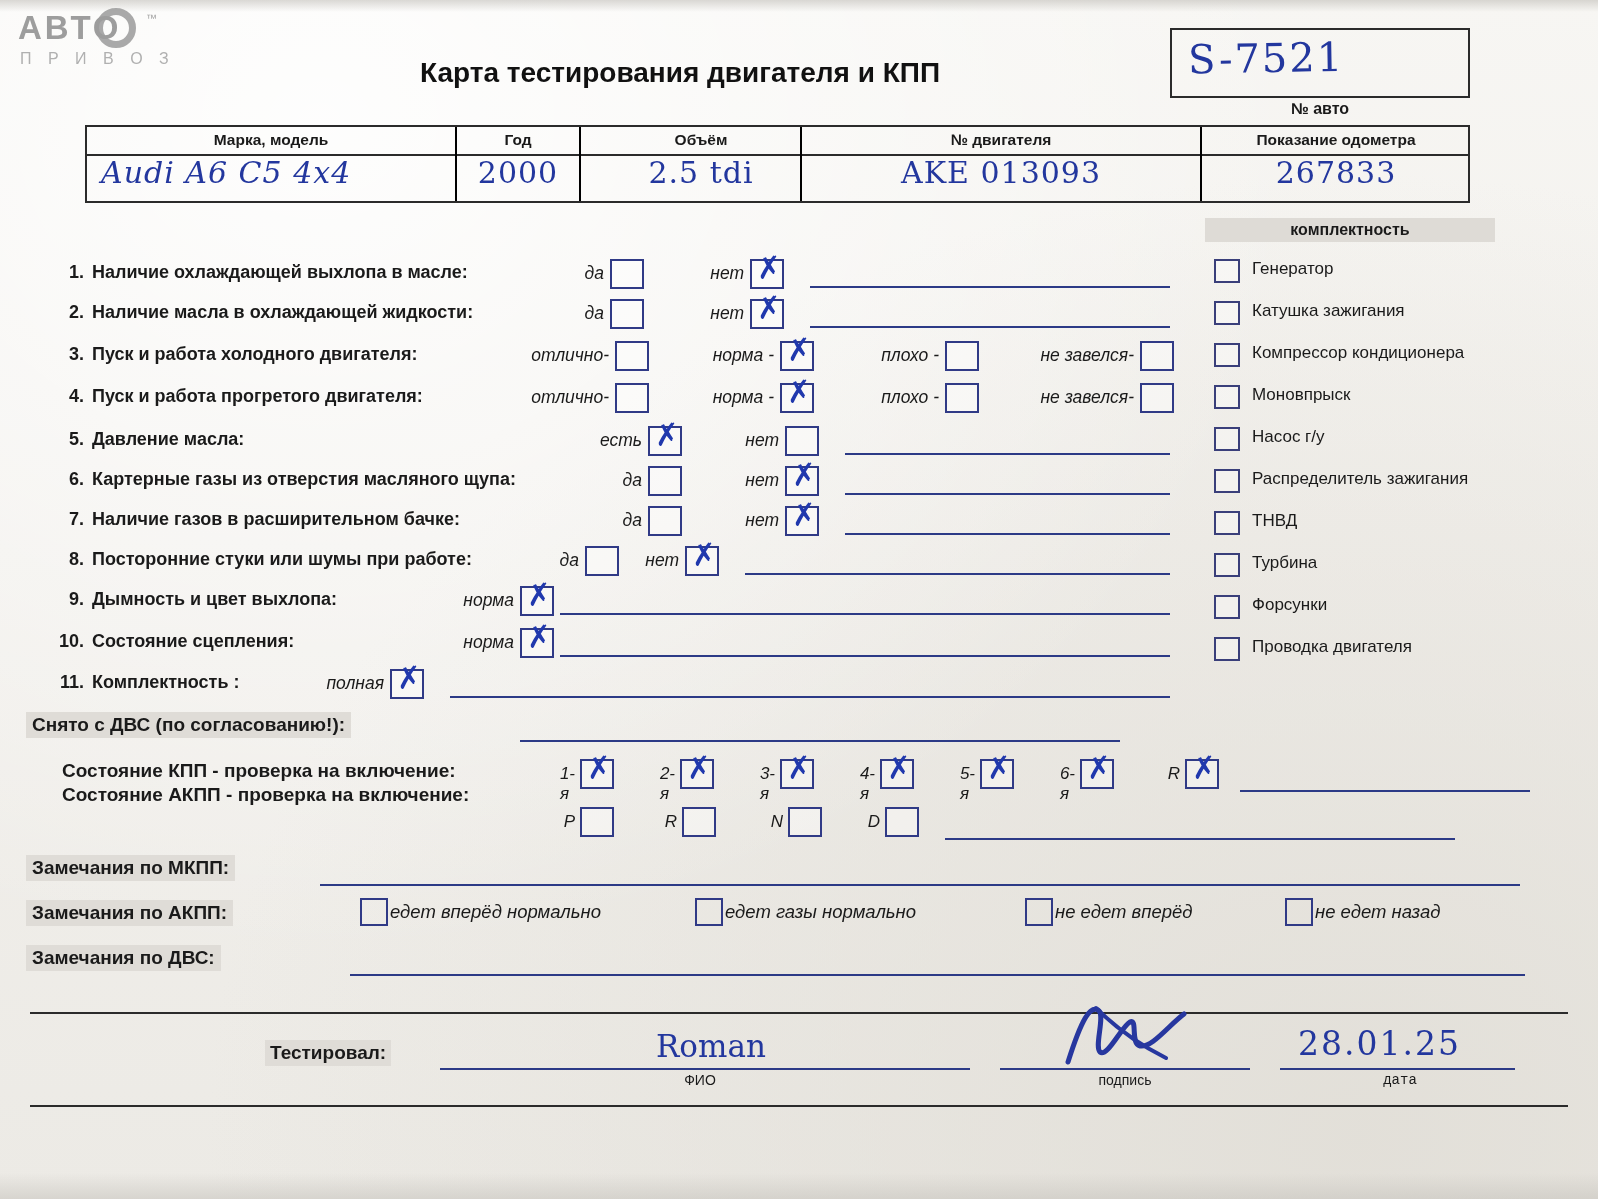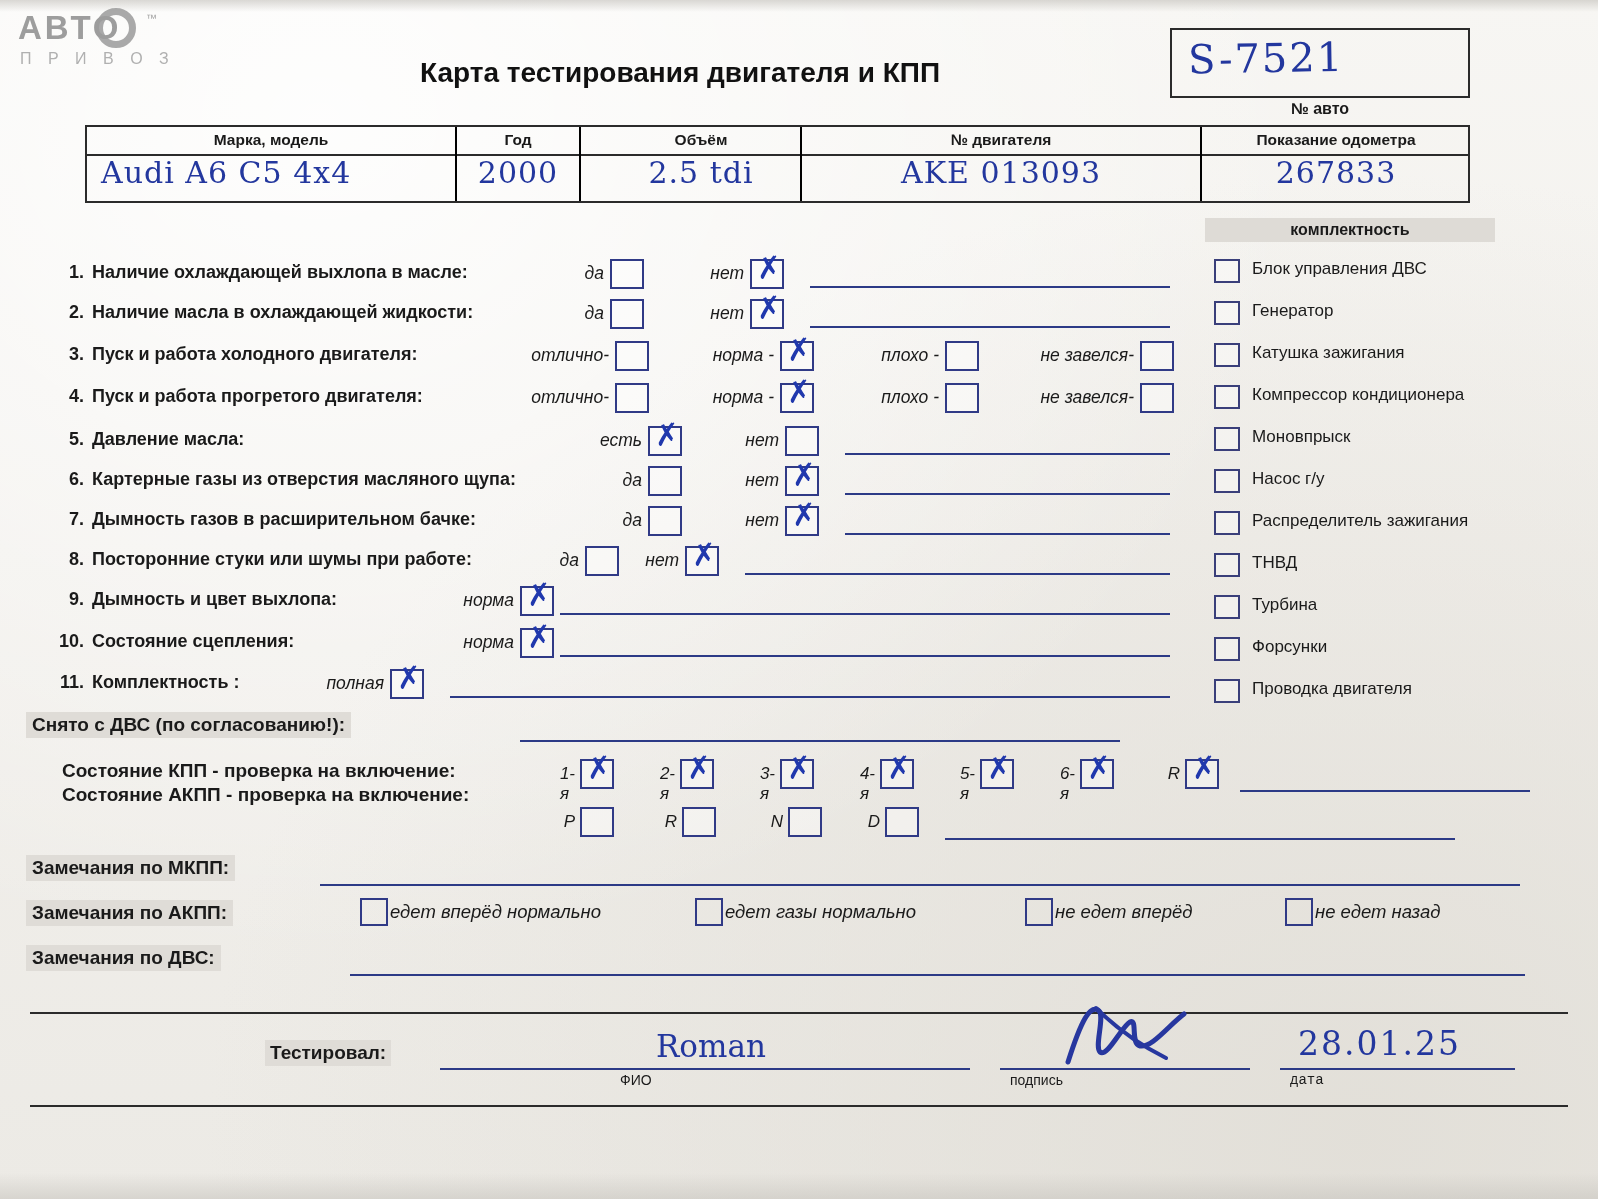--- a/index.html
+++ b/index.html
@@ -310,20 +310,21 @@
   .foot-label {
     position: absolute;
     font-size: 19px;
     font-weight: bold;
     background: #dfdcd7;
     padding: 2px 5px;
   }
   .foot-sub {
     position: absolute;
     font-size: 14px;
+    text-align: center;
   }
   .hand {
     position: absolute;
     font-family: "DejaVu Serif", serif;
     color: #23379e;
   }
   .sig {
     position: absolute;
     left: 1060px; top: 1000px;
     width: 130px; height: 70px;
@@ -348,21 +349,21 @@
 
   <div class="auto-no-box"></div>
   <div class="auto-no-val hand" style="position:absolute;left:1188px;top:34px;">S-7521</div>
   <div class="auto-no-label">№ авто</div>
 
   <div class="hdr-table">
     <div class="hdr-divider"></div>
 
     <div class="hdr-cell" style="left:0; width:370px;">
       <div class="hl">Марка, модель</div>
-      <div class="hv" style="text-align:left; padding-left:14px;">Audi A6 C5 4x4</div>
+      <div class="hv" style="text-align:left; padding-left:14px;font-style:italic;">Audi A6 C5 4x4</div>
     </div>
 
     <div class="hdr-cell" style="left:370px; width:124px;">
       <div class="hl">Год</div>
       <div class="hv">2000</div>
     </div>
 
     <div class="hdr-cell" style="left:515px; width:200px;">
       <div class="hl">Объём</div>
       <div class="hv">2.5 tdi</div>
@@ -374,24 +375,20 @@
     </div>
 
     <div class="hdr-cell last" style="left:1115px; width:268px;">
       <div class="hl">Показание одометра</div>
       <div class="hv">267833</div>
     </div>
   </div>
 
   <div class="kompl-head">комплектность</div>
   <div class="kompl-list">
-    <div class="kompl-item">
-      <div class="cb"></div>
-      <div class="lbl">Блок управления ДВС</div>
-    </div>
     <div class="kompl-item">
       <div class="cb"></div>
       <div class="lbl">Генератор</div>
     </div>
     <div class="kompl-item">
       <div class="cb"></div>
       <div class="lbl">Катушка зажигания</div>
     </div>
     <div class="kompl-item">
       <div class="cb"></div>
@@ -532,21 +529,21 @@
       <span class="olbl">нет</span>
       <div class="box">
           <span class="mark">✗</span>
         </div>
     </div>
     <div class="uline" style="left:795px; top:28px; width:325px;"></div>
   </div>
 
   <div class="row" style="top:505px;">
     <div class="num">7.</div>
-    <div class="txt">Дымность газов в расширительном бачке:</div>
+    <div class="txt">Наличие газов в расширительном бачке:</div>
     <div class="opt" style="left:598px;">
       <span class="olbl">да</span>
       <div class="box"></div>
     </div>
     <div class="opt" style="left:735px;">
       <span class="olbl">нет</span>
       <div class="box">
           <span class="mark">✗</span>
         </div>
     </div>

